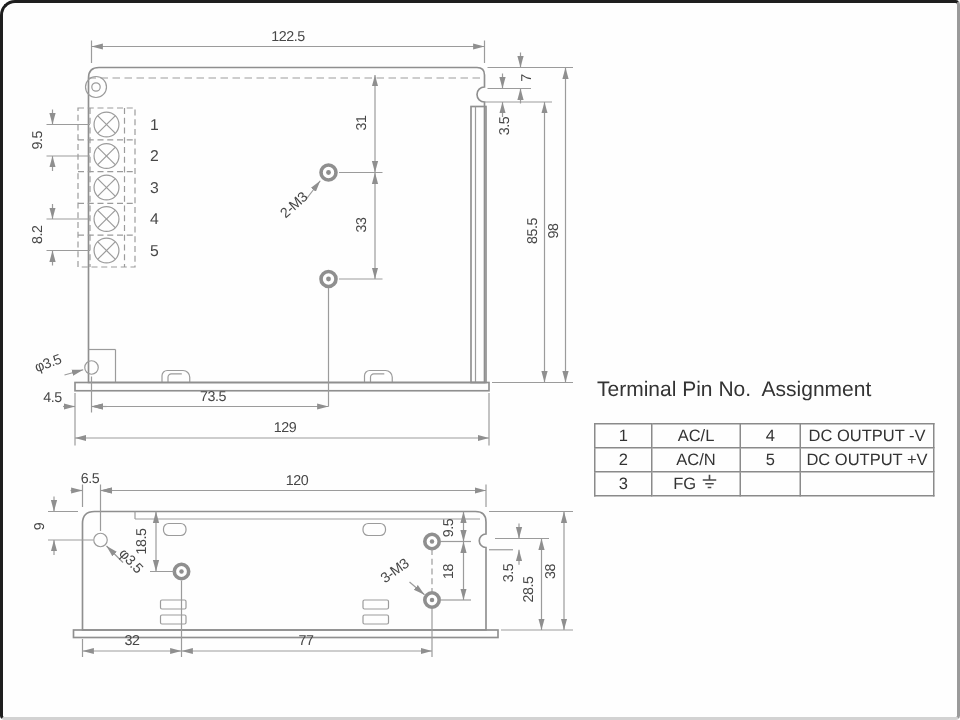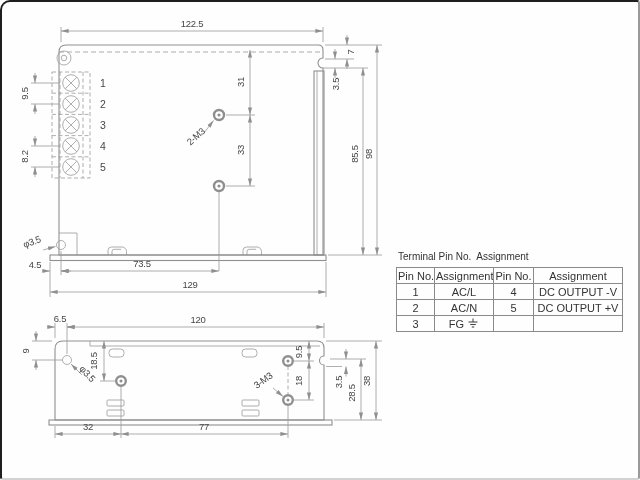--- a/index.html
+++ b/index.html
@@ -15,21 +15,21 @@
   svg text { font-family:"Liberation Sans", sans-serif; }
   .dim  { font-size:9.5px; fill:#474747; letter-spacing:-0.3px; }
   .pin  { font-size:10.5px; fill:#474747; }
   .obj  { stroke:#8f8f8f; stroke-width:1.1; fill:none; stroke-linecap:round; }
   .thin { stroke:#9b9b9b; stroke-width:0.8; fill:none; }
   .dash { stroke-dasharray:5 3; }
   .dash2{ stroke-dasharray:4 2.5; }
   .ring { stroke:#8f8f8f; stroke-width:2.4; fill:#fff; }
   .dot  { fill:#8f8f8f; }
   .tblwrap { position:absolute; left:394px; top:249px; width:238px; }
-  .tbl-title { font-size:10px; color:#333; margin:0 0 5px 2px; white-space:pre; }
+  .tbl-title { font-size:14px; color:#333; margin:0 0 15px 2px; white-space:pre; }
   table.assign { border-collapse:collapse; width:226px; table-layout:fixed; }
   table.assign th, table.assign td {
     border:1px solid #8a8a8a; font-size:11px; font-weight:normal; color:#333;
     text-align:center; height:15px; padding:0 1px; white-space:nowrap; overflow:hidden;
   }
   .gnd { vertical-align:-1px; margin-left:3px; }
 </style>
 </head>
 <body>
 
@@ -269,26 +269,20 @@
 <div class="tblwrap">
   <div class="tbl-title">Terminal Pin No.  Assignment</div>
   <table class="assign">
     <colgroup>
           <col style="width:38px">
           <col style="width:59px">
           <col style="width:40px">
           <col style="width:89px">
         </colgroup>
     <tbody>
-          <tr>
-      <th>Pin No.</th>
-      <th>Assignment</th>
-      <th>Pin No.</th>
-      <th>Assignment</th>
-    </tr>
     <tr>
       <td>1</td>
       <td>AC/L</td>
       <td>4</td>
       <td>DC OUTPUT -V</td>
     </tr>
     <tr>
       <td>2</td>
       <td>AC/N</td>
       <td>5</td>

